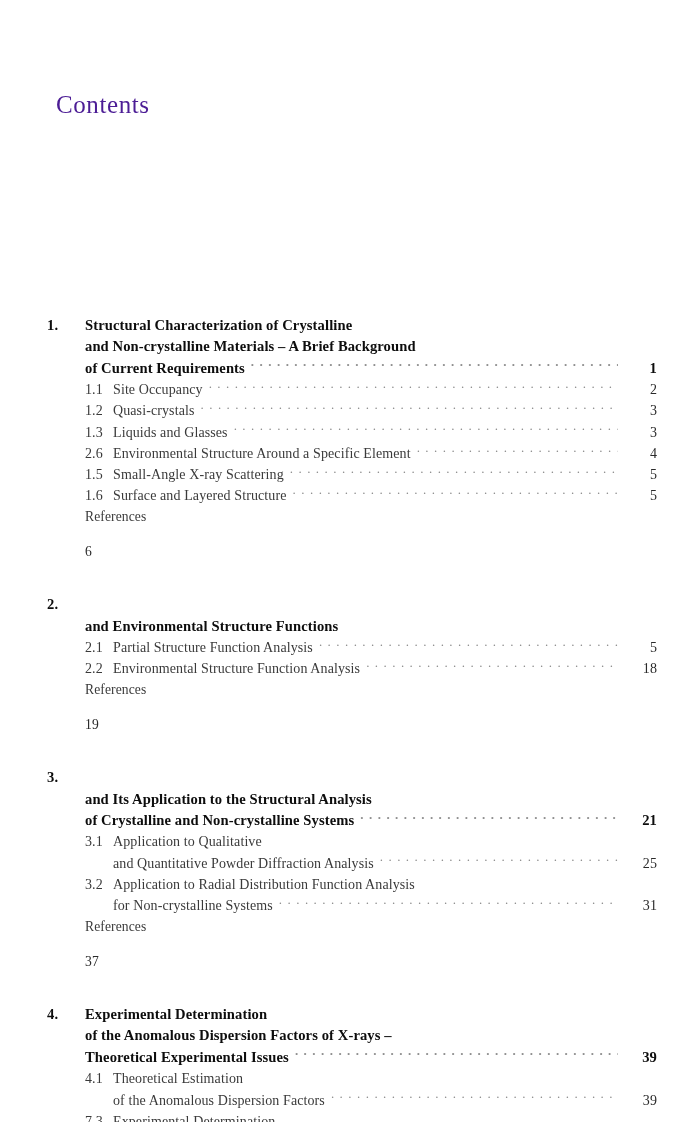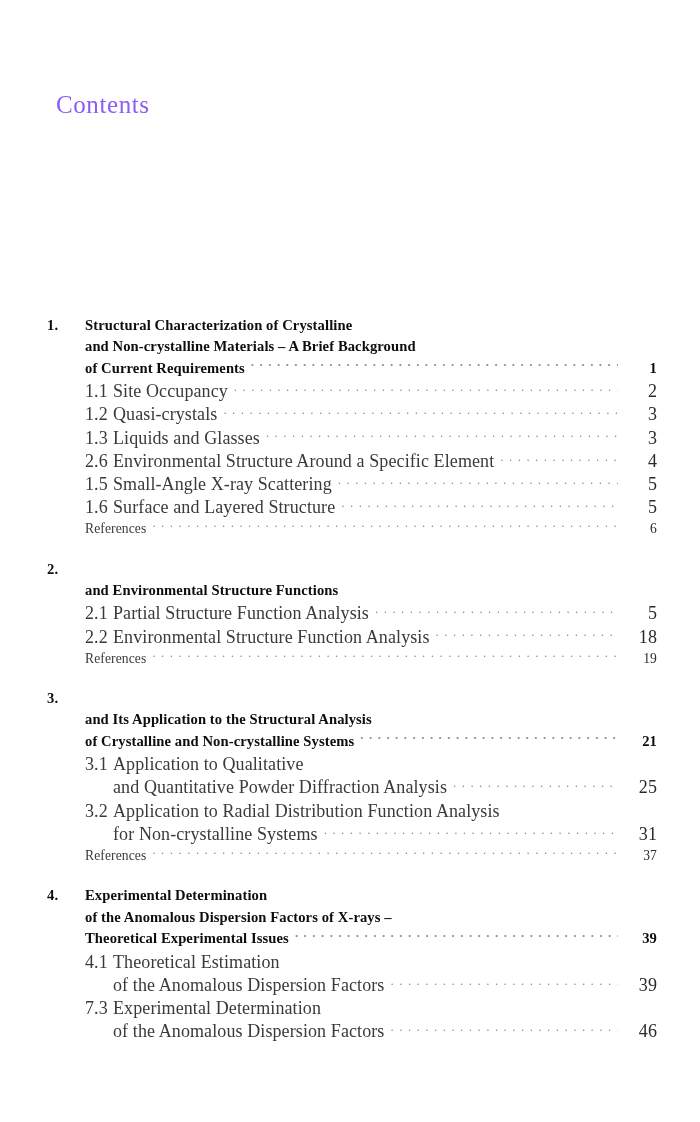--- a/index.html
+++ b/index.html
@@ -25,21 +25,21 @@
   }
 
   
   .contents-title {
     position: absolute;
     left: 56px;
     top: 74px;
     font-size: 25px;
     font-weight: normal;
     letter-spacing: 0.6px;
-    color: #8b5cf6;
+    color: #4c1d95;
     font-family: "Liberation Serif", "DejaVu Serif", serif;
   }
 
   
   .toc {
     position: absolute;
     left: 47px;
     top: 315px;
     width: 610px;
   }
@@ -99,41 +99,42 @@
   }
   .ch-line .num { width: 38px; }
   .ch-line .pg { font-weight: bold; }
 
   
   .ch-line .num.blank { visibility: hidden; }
 
   
   .sec-line {
     font-weight: normal;
-    font-size: 18px;
+    font-size: 14px;
     line-height: 21.2px;
     color: #3a3a3a;
     letter-spacing: 0.1px;
   }
   .sec-line .num {
     width: 28px;
     margin-left: 38px;
   }
   .sec-line .num.blank { visibility: hidden; }
   .sec-line .pg {
     color: #2a2a2a;
   }
 
   
   .ref-line {
     font-weight: normal;
     font-size: 13.6px;
     line-height: 21.2px;
     color: #3a3a3a;
     letter-spacing: 0.1px;
+    flex-direction: column;
   }
   .ref-line .num {
     width: 0;
     margin-left: 38px;
   }
   .ref-line .pg { color: #2a2a2a; }
 </style>
 </head>
 <body>
 

